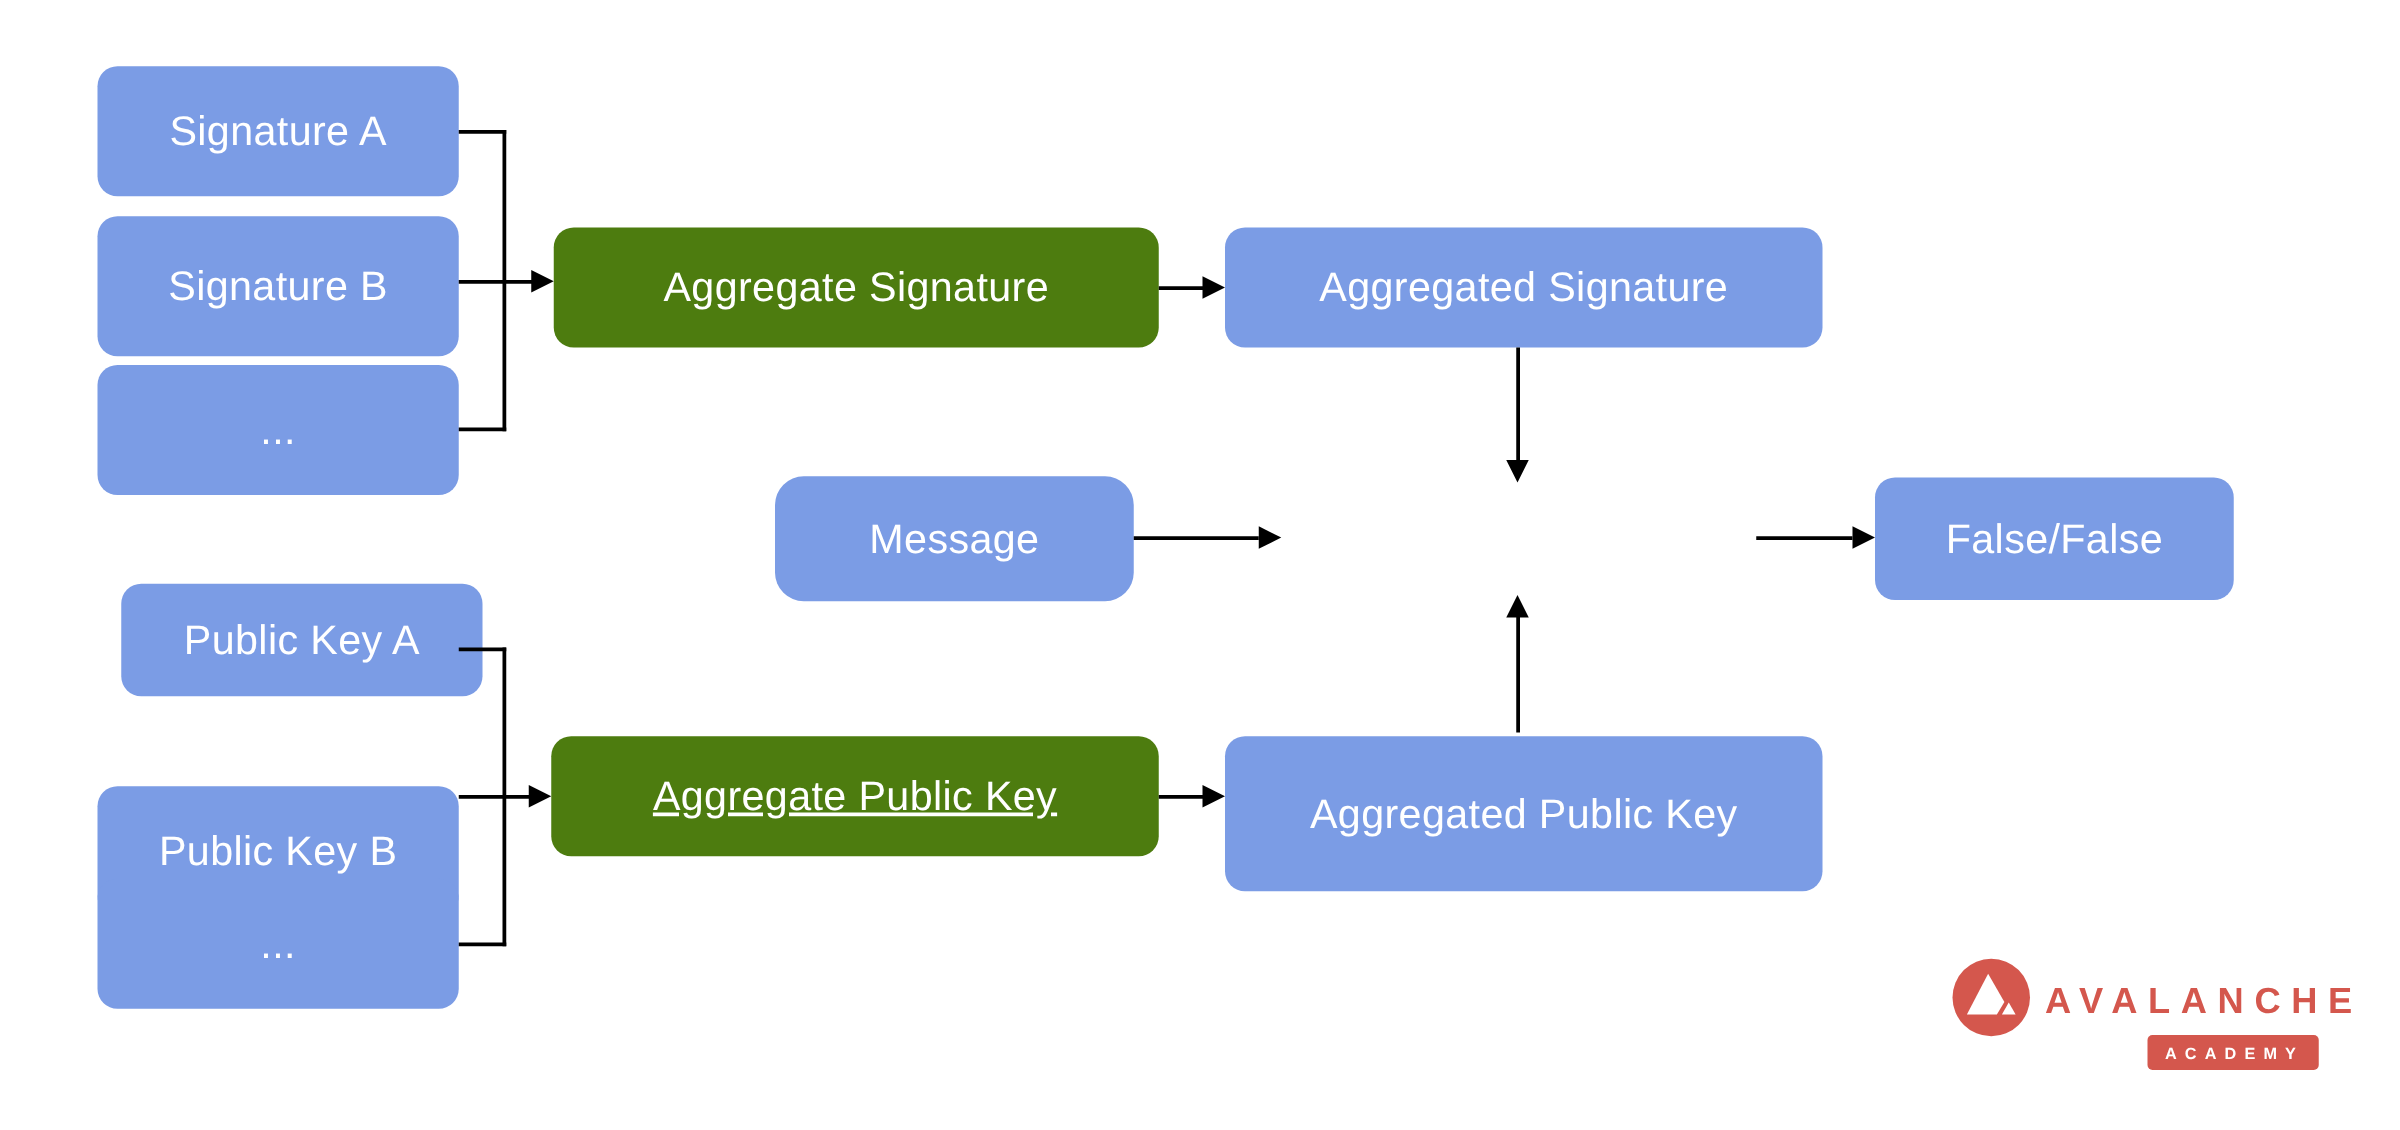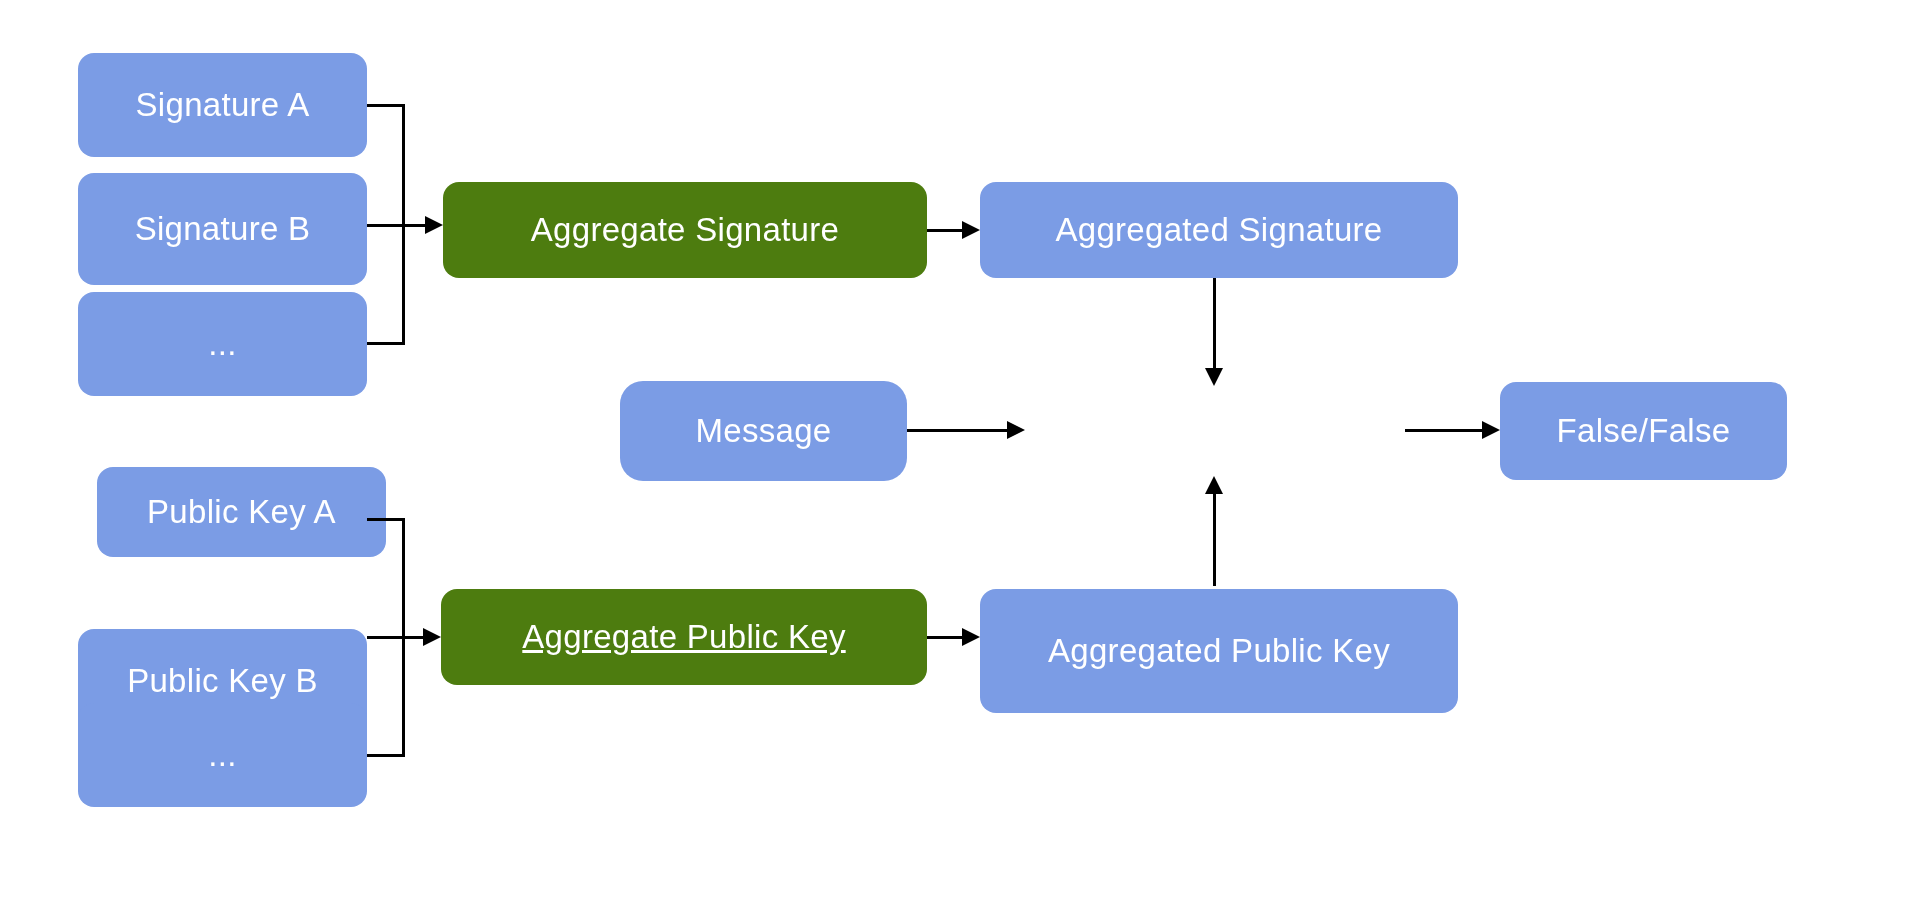--- a/index.html
+++ b/index.html
@@ -118,14 +118,23 @@
   <div class="hline" style="left:367px; top:754px; width:38px;"></div>
   <div class="vline" style="left:402px; top:518px; height:239px;"></div>
   <div class="hline" style="left:367px; top:636px; width:58px;"></div>
   <div class="arrowhead right" style="left:423px; top:628px;"></div>
 
   <div class="node red" style="left:441px; top:589px; width:486px; height:96px;text-decoration:underline;">Aggregate Public Key</div>
   <div class="hline" style="left:927px; top:636px; width:37px;"></div>
   <div class="arrowhead right" style="left:962px; top:628px;"></div>
   <div class="node blue" style="left:980px; top:589px; width:478px; height:124px;">Aggregated Public Key</div>
 
+  <div id="brand">
+    <svg id="brand-mark" width="64" height="64" viewBox="0 0 64 64">
+      <circle cx="32" cy="32" r="31" fill="#d4574d"></circle>
+      <path d="M29.5 13 L42.5 35.5 L36.5 45.5 L12.5 45.5 Z" fill="#ffffff"></path>
+      <path d="M40.5 45.5 L46 36 L51.5 45.5 Z" fill="#ffffff"></path>
+    </svg>
+    <div id="brand-word">AVALANCHE</div>
+    <div id="brand-badge">ACADEMY</div>
+  </div>
 
 </div>
 
 </body></html>

